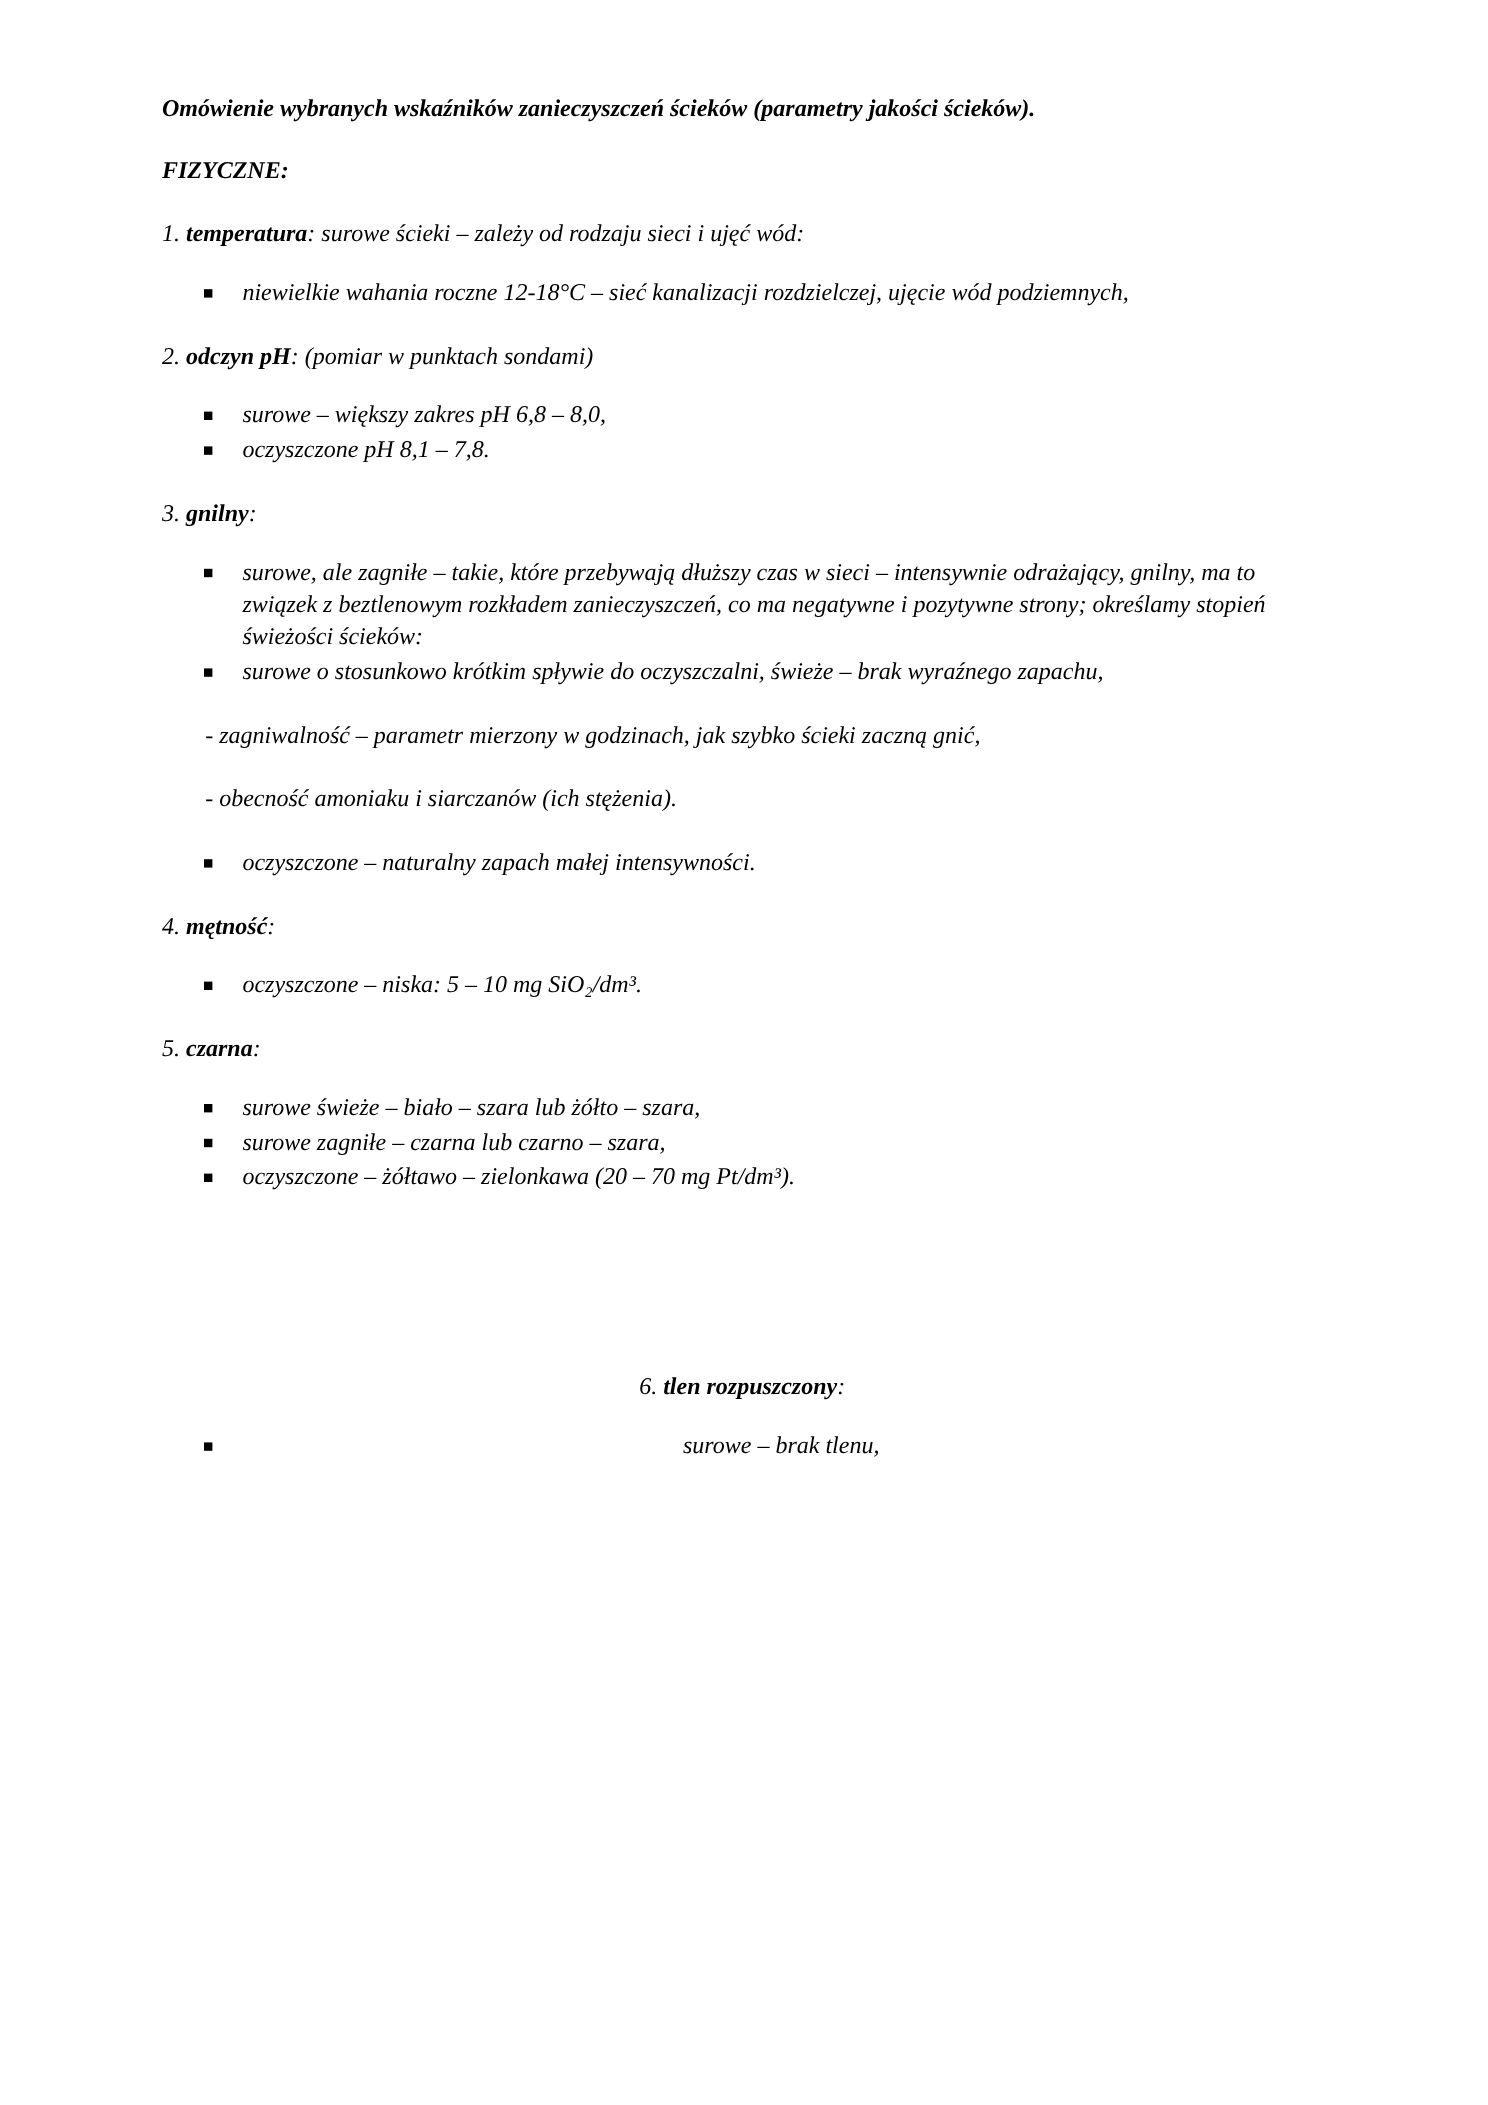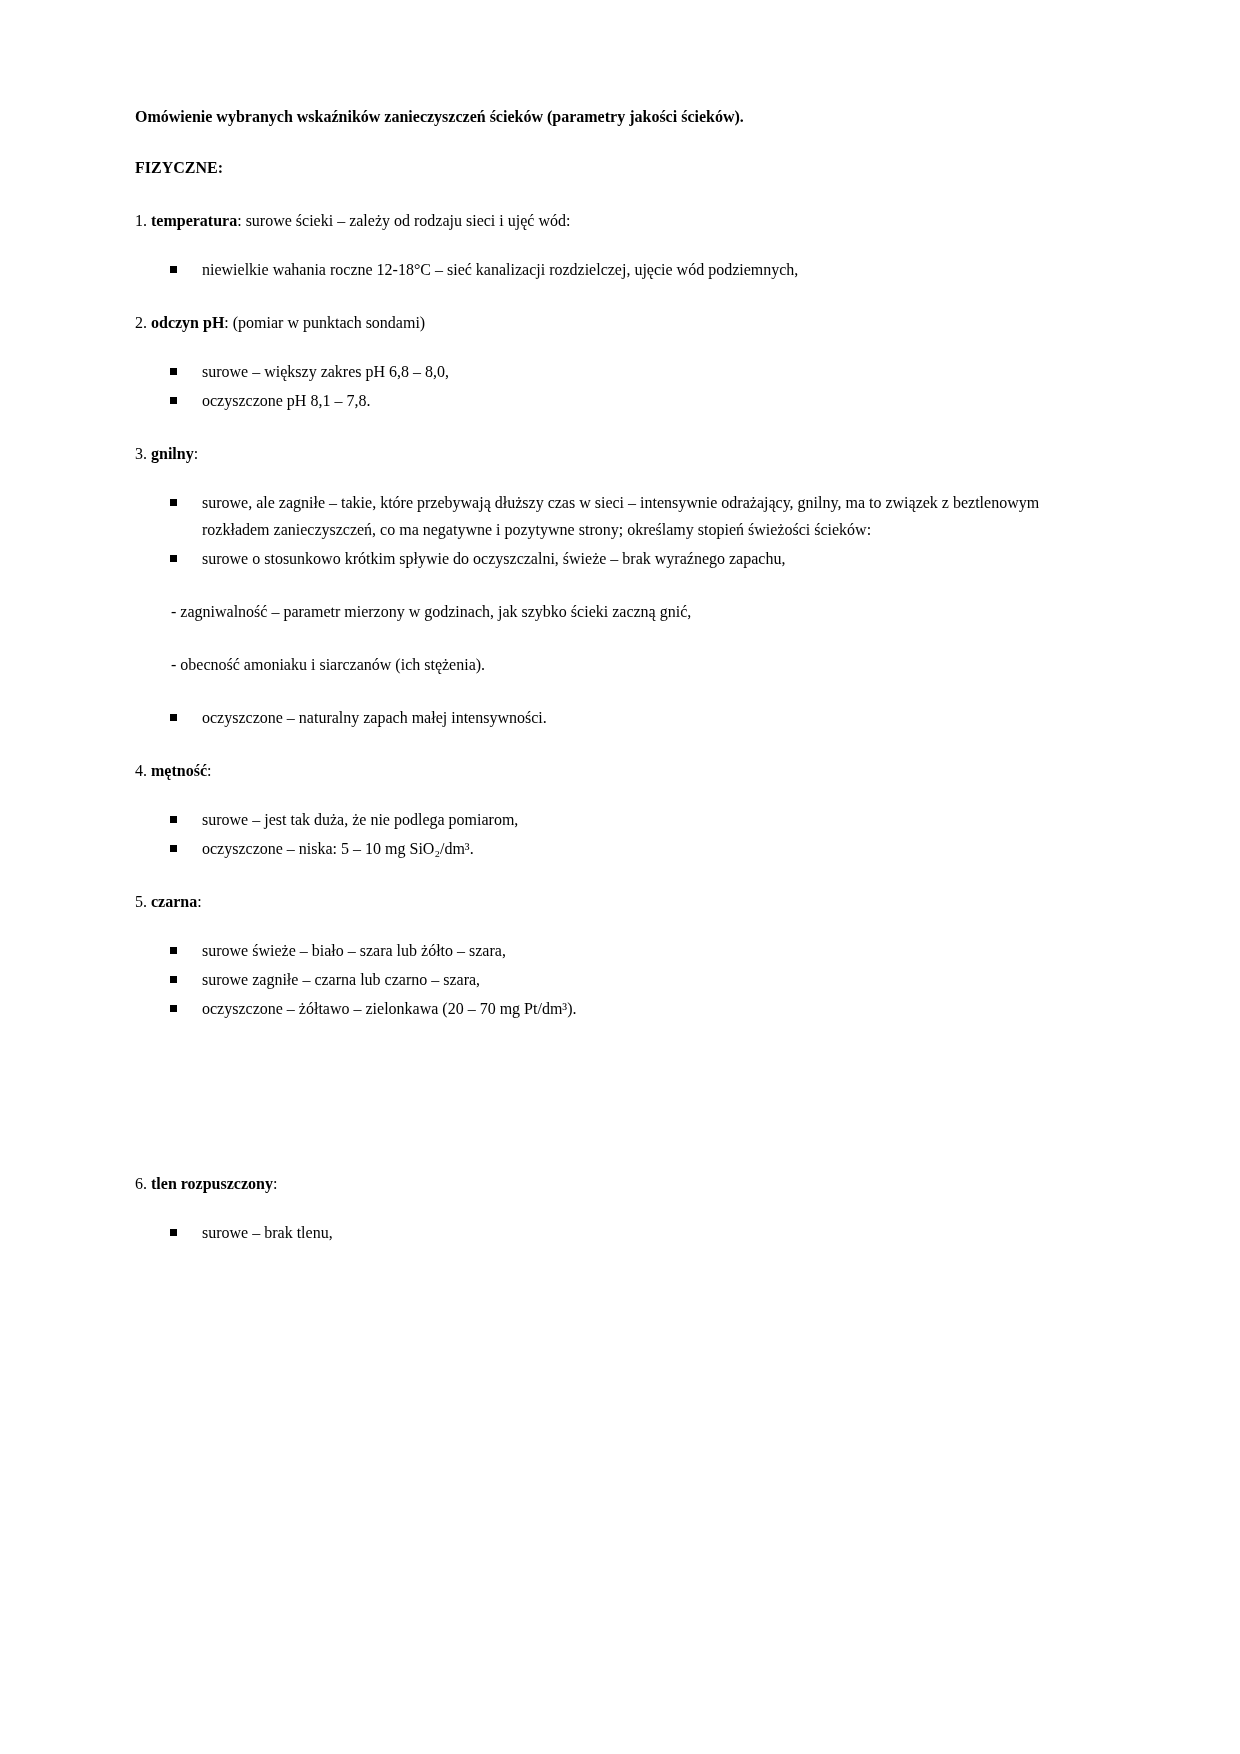--- a/index.html
+++ b/index.html
@@ -9,23 +9,24 @@
   }
   body {
     width: 1240px;
     height: 1754px;
     font-family: "Liberation Serif", "DejaVu Serif", serif;
     color: #000000;
     position: relative;
     overflow: hidden;
   }
   .page {
-    padding: 103px 138px 0 135px;
-    font-size: 16px;
+    padding: 78px 138px 0 135px;
+    font-size: 20px;
     line-height: 27px;
+    font-style: italic;
   }
   .doc-title {
     font-weight: bold;
     margin: 0 0 24px 0;
   }
   .group-heading {
     font-weight: bold;
     margin: 0 0 26px 0;
   }
   .section {
@@ -54,20 +55,21 @@
     top: 10px;
     width: 7px;
     height: 7px;
     background: #000000;
   }
   .dash-line {
     margin: 0 0 26px 36px;
   }
   .section-6 {
     margin-top: 148px;
+    text-align: center;
   }
   .last-gap {
     margin-bottom: 0;
   }
 </style>
 </head>
 <body>
 
 <div class="page">
 
@@ -99,21 +101,20 @@
     <p class="dash-line">- zagniwalność – parametr mierzony w godzinach, jak szybko ścieki zaczną gnić,</p>
     <p class="dash-line">- obecność amoniaku i siarczanów (ich stężenia).</p>
     <ul class="bullets">
       <li>oczyszczone – naturalny zapach małej intensywności.</li>
     </ul>
   </div>
 
   <div class="section">
     <p class="section-heading"><span>4. </span><strong>mętność</strong><span>:</span></p>
     <ul class="bullets">
-      <li>surowe – jest tak duża, że nie podlega pomiarom,</li>
       <li>oczyszczone – niska: 5 – 10 mg SiO₂/dm³.</li>
     </ul>
   </div>
 
   <div class="section">
     <p class="section-heading"><span>5. </span><strong>czarna</strong><span>:</span></p>
     <ul class="bullets">
       <li>surowe świeże – biało – szara lub żółto – szara,</li>
       <li>surowe zagniłe – czarna lub czarno – szara,</li>
       <li>oczyszczone – żółtawo – zielonkawa (20 – 70 mg Pt/dm³).</li>

